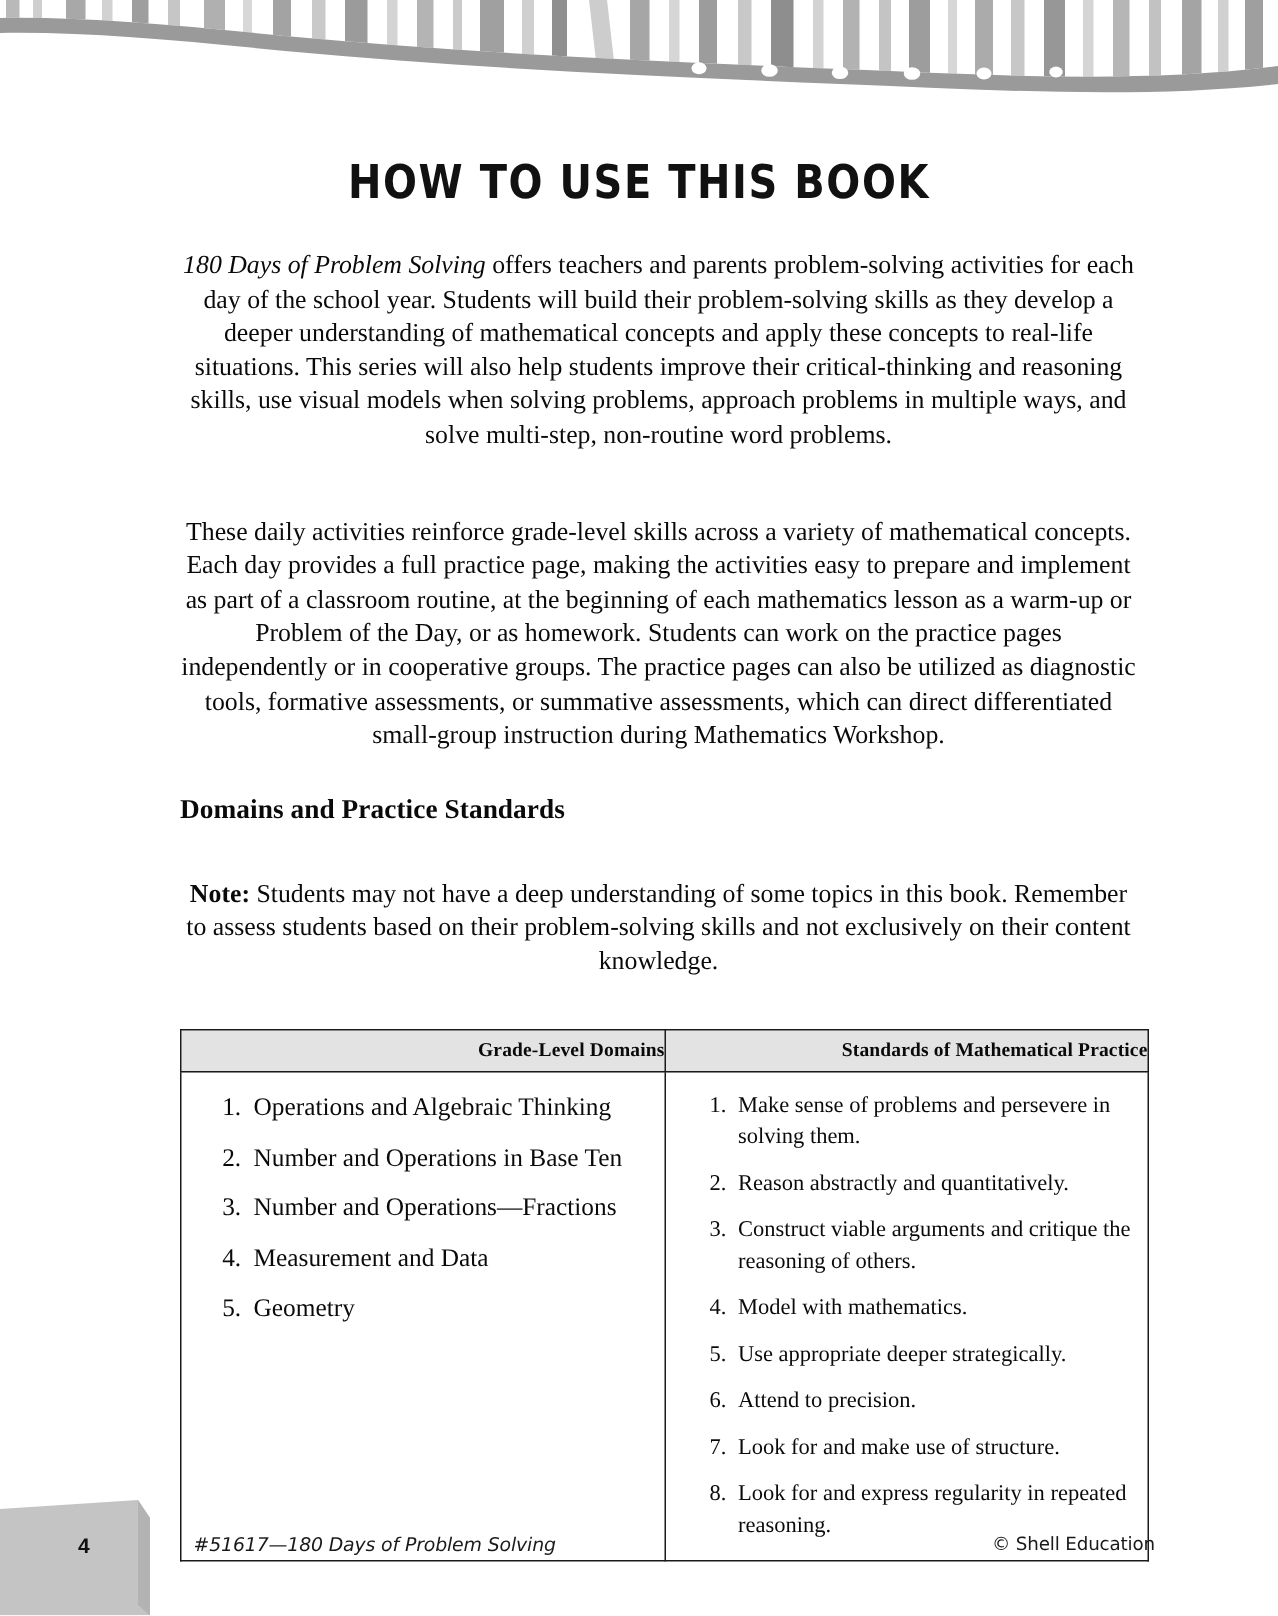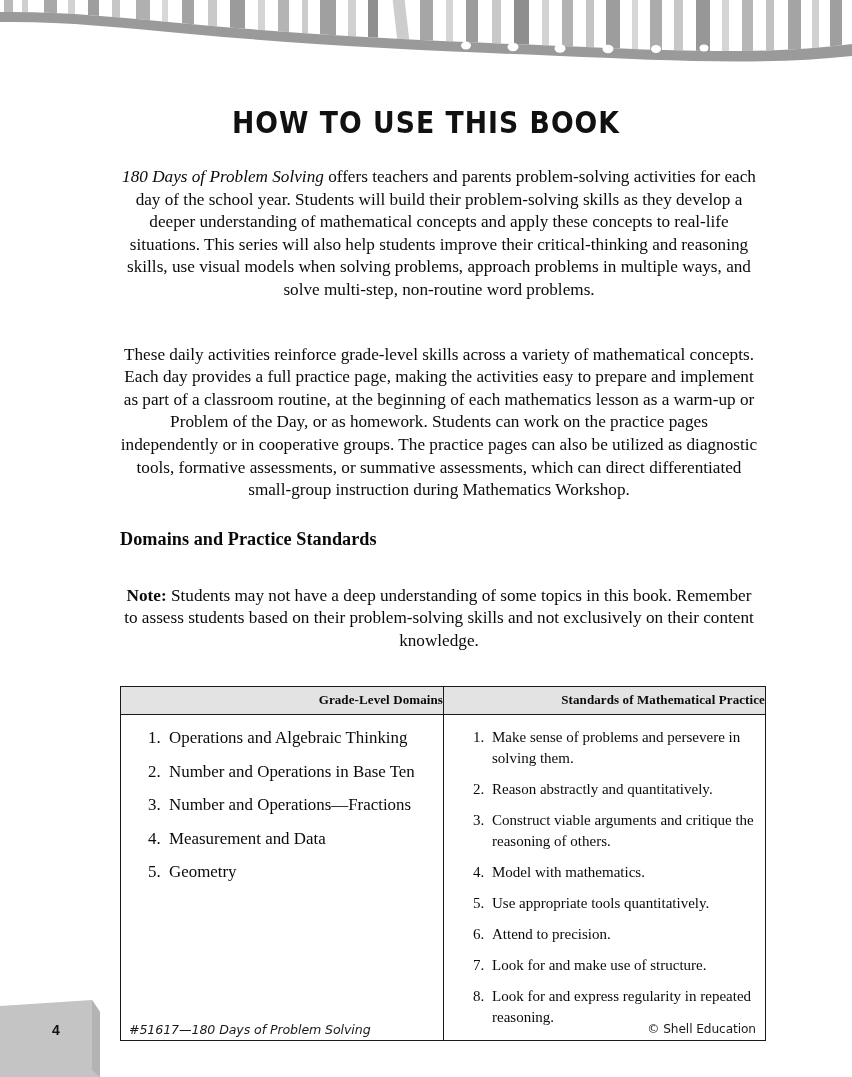--- a/index.html
+++ b/index.html
@@ -140,21 +140,21 @@
     left: 129px;
     top: 1022px;
     font-family: "DejaVu Sans", sans-serif;
     font-style: italic;
     font-size: 12.6px;
     color: #1a1a1a;
     letter-spacing: -0.1px;
   }
   #footer-right {
     position: absolute;
-    right: 96px;
+    right: 82px;
     top: 1022px;
     font-family: "DejaVu Sans", sans-serif;
     font-size: 12.2px;
     color: #1a1a1a;
     letter-spacing: -0.1px;
   }
 </style>
 </head>
 <body>
 
@@ -257,21 +257,21 @@
           <li>Measurement and Data</li>
           <li>Geometry</li>
         </ol>
       </td>
       <td>
         <ol class="practice-list">
           <li>Make sense of problems and persevere in solving them.</li>
           <li>Reason abstractly and quantitatively.</li>
           <li>Construct viable arguments and critique the reasoning of others.</li>
           <li>Model with mathematics.</li>
-          <li>Use appropriate tools quantitatively.</li>
+          <li>Use appropriate deeper strategically.</li>
           <li>Attend to precision.</li>
           <li>Look for and make use of structure.</li>
           <li>Look for and express regularity in repeated reasoning.</li>
         </ol>
       </td>
     </tr>
   </tbody>
 </table>
 
 <svg id="page-tab" viewBox="0 0 100 77" xmlns="http://www.w3.org/2000/svg">

